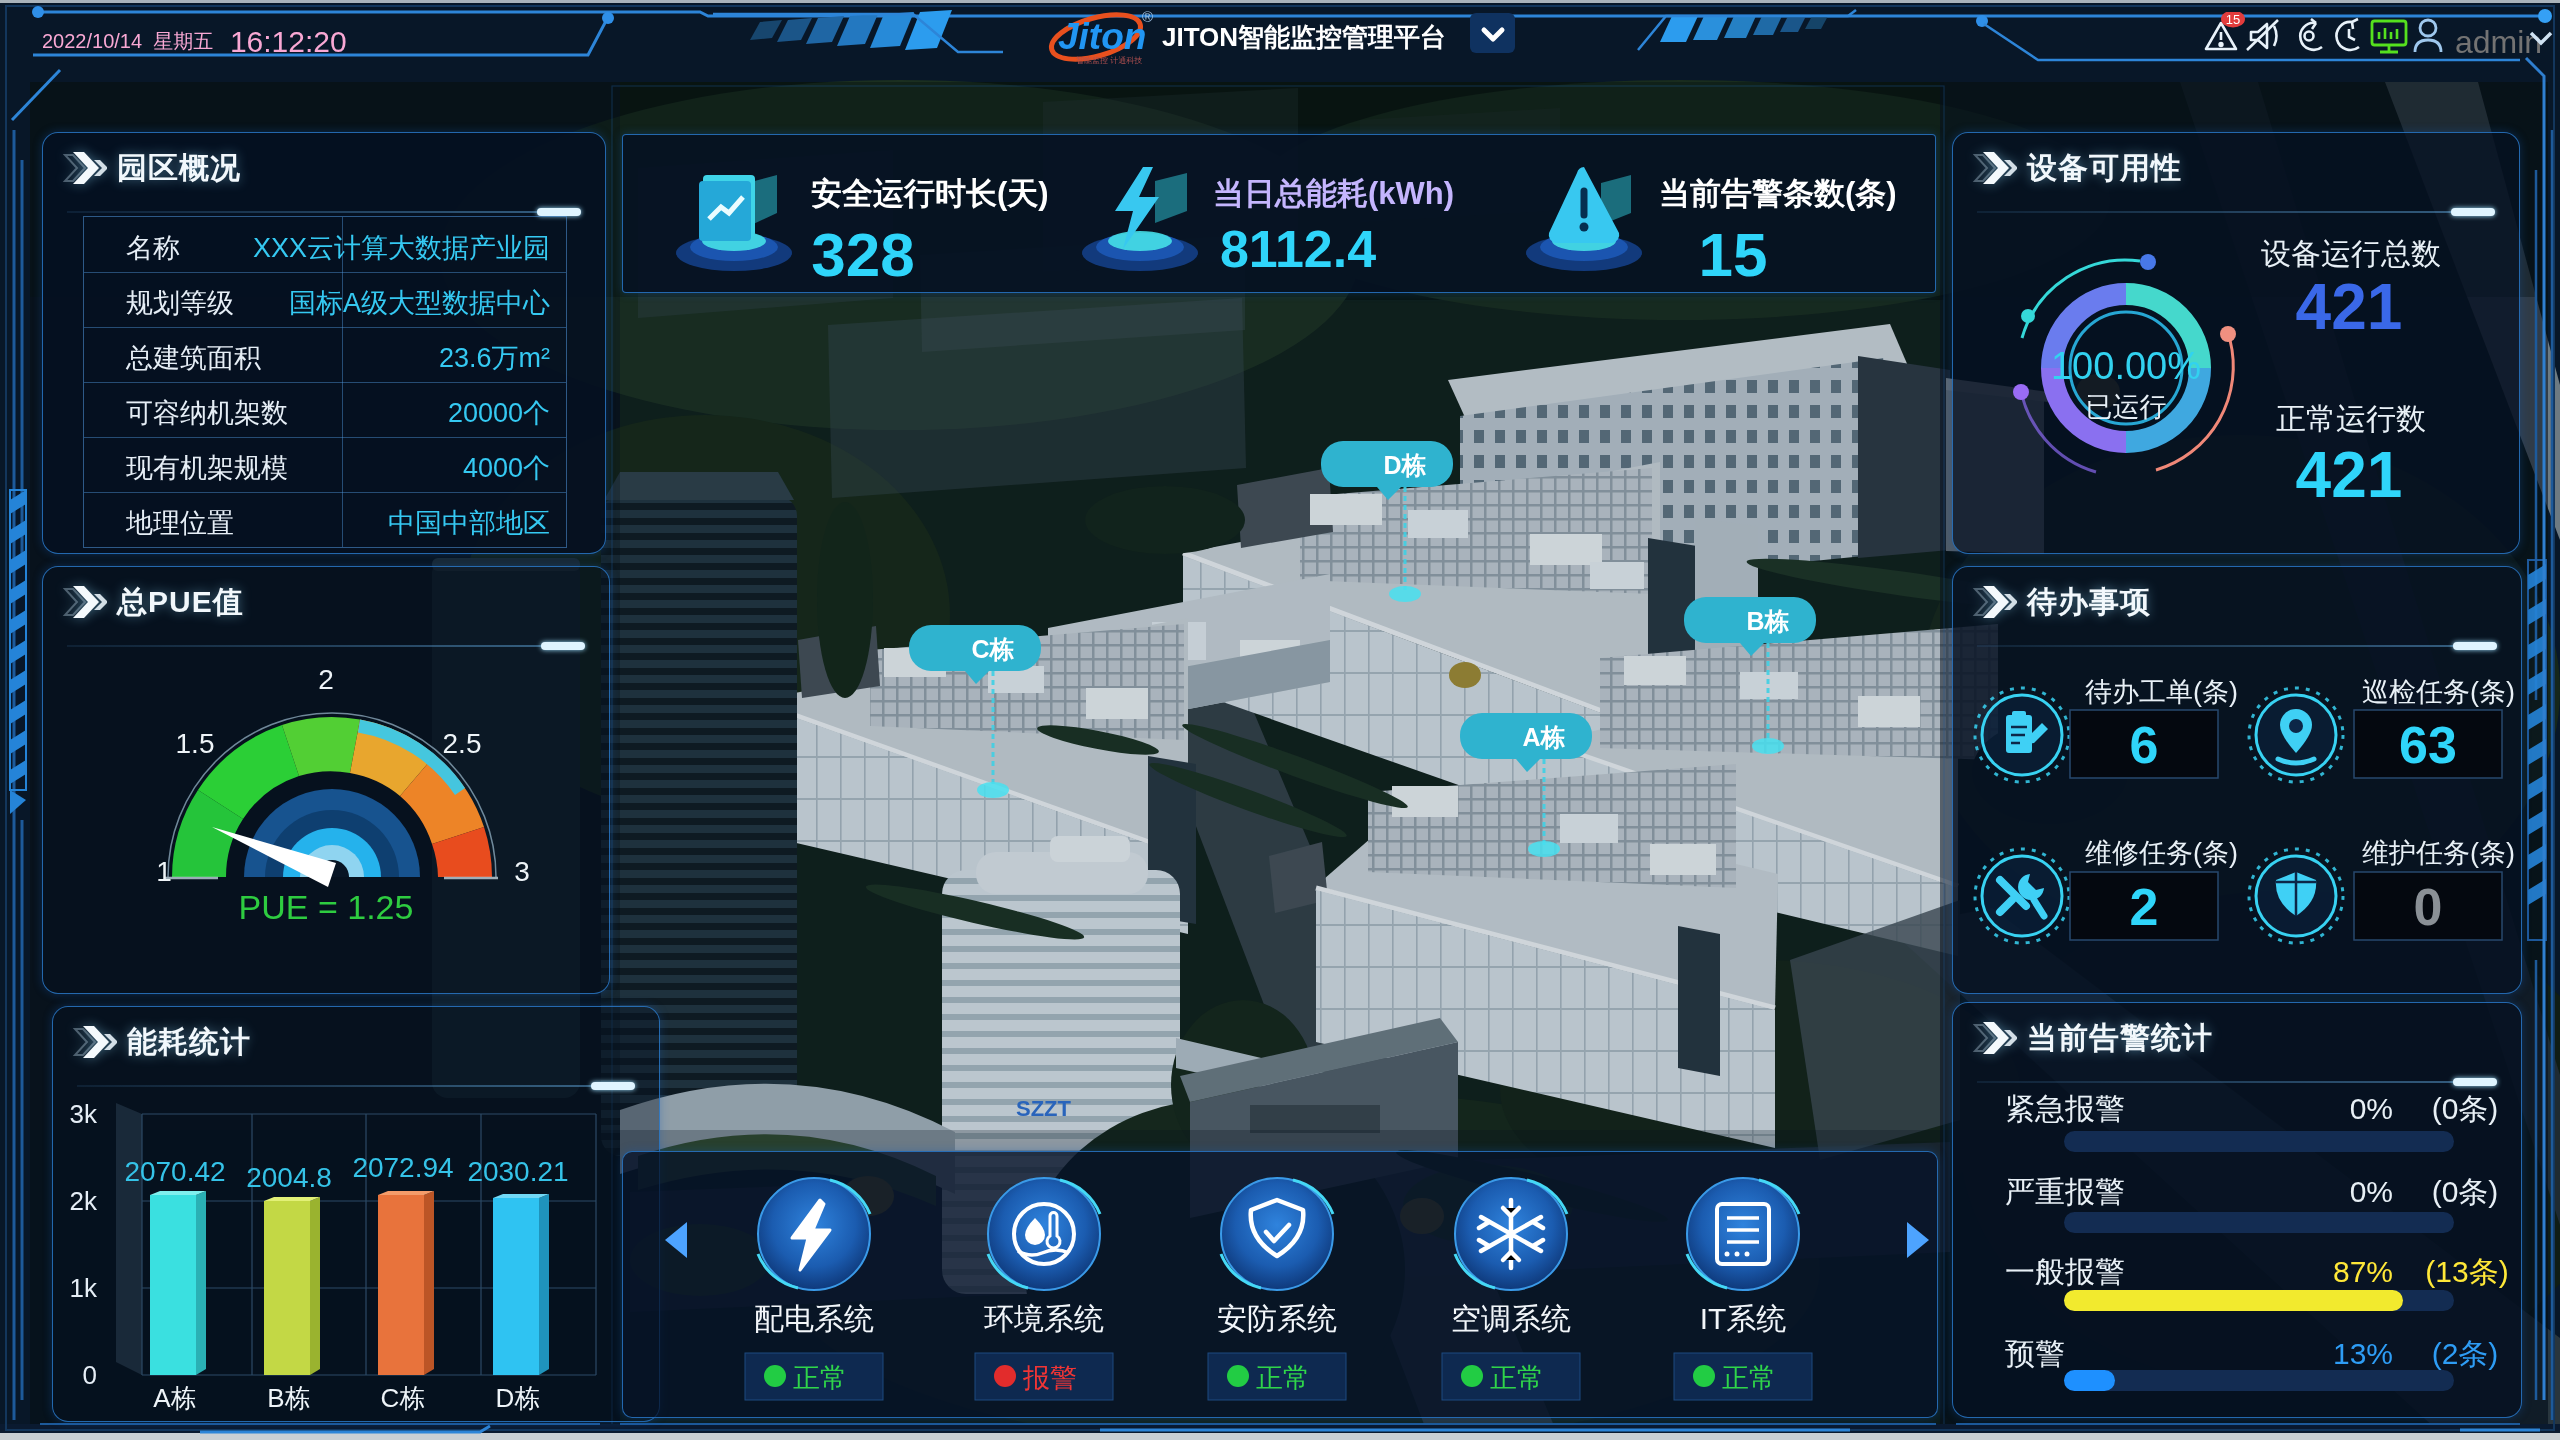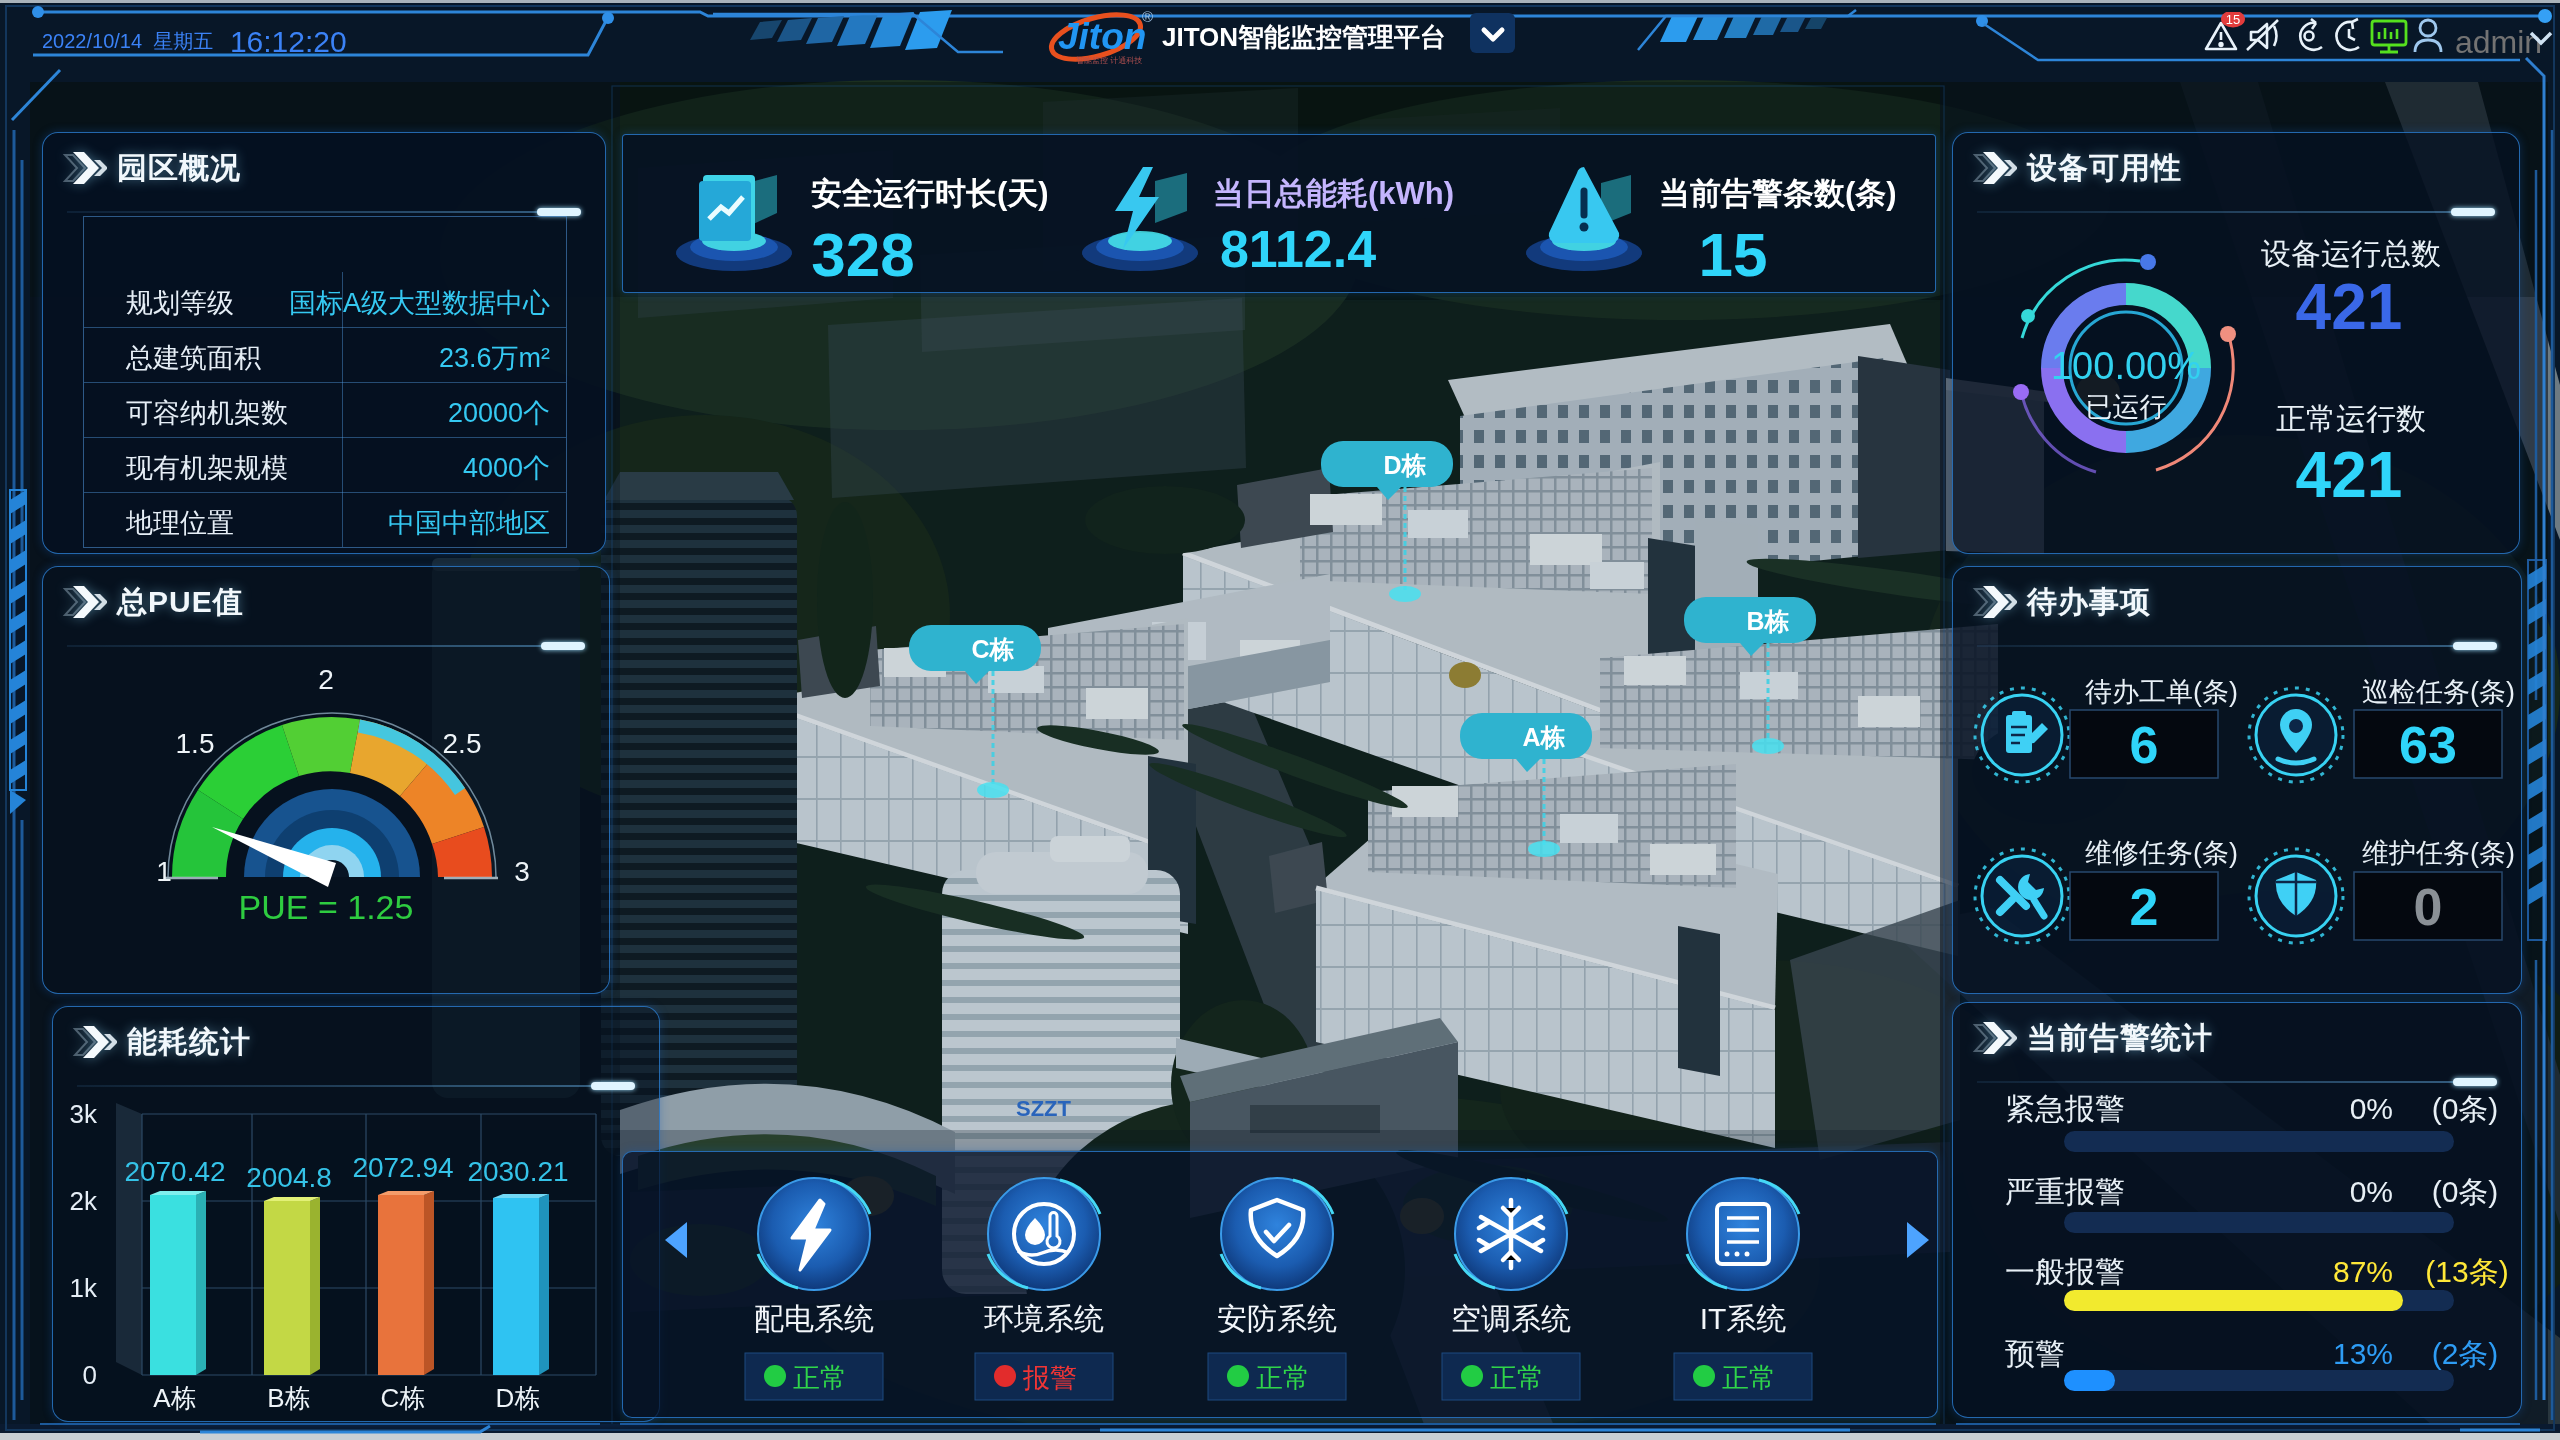--- a/index.html
+++ b/index.html
@@ -284,21 +284,21 @@
 <g>
 <path d="M2526,58 L2544,76 V1400" stroke="#2f7fd0" stroke-width="3" fill="none"></path>
 </g>
 
 <path d="M620,1424 H1936 M40,1424 H600 M1956,1424 H2520" stroke="#1d5a9a" stroke-width="2" fill="none"></path>
 <path d="M200,1432 H480 l10,-6 M1100,1430 H1850 M2460,1430 H2540" stroke="#2d85d8" stroke-width="3" fill="none"></path>
 </svg>
 
 <div class="abs" style="left:0;top:0;width:2560px;height:80px;">
 
-  <div class="abs" style="left:42px;top:25px;font-size:20px;color:#3b82f6;">2022/10/14&nbsp; 星期五&nbsp;&nbsp; <span style="font-size:30px;vertical-align:-4px;">16:12:20</span></div>
+  <div class="abs" style="left:42px;top:25px;font-size:20px;color:#f9a8d4;">2022/10/14&nbsp; 星期五&nbsp;&nbsp; <span style="font-size:30px;vertical-align:-4px;">16:12:20</span></div>
 
   <div class="abs" style="left:1046px;top:6px;width:110px;height:60px;">
     <svg width="110" height="60" viewBox="0 0 110 60">
       <ellipse cx="50" cy="31" rx="46" ry="19" fill="none" stroke="#e8501e" stroke-width="5" transform="rotate(-16 50 31)"></ellipse>
       <text x="12" y="43" font-size="37" font-weight="bold" font-style="italic" fill="#2196f3" font-family="Liberation Sans">Jiton</text>
       <text x="96" y="16" font-size="15" fill="#9fc0e0">®</text>
       <text x="30" y="57" font-size="8" fill="#b05050">智能监控 计通科技</text>
     </svg>
   </div>
 
@@ -368,20 +368,26 @@
       <path d="M33,11 l6,0 8,8 -8,8 -6,0 8,-8 z" fill="#e8f2f8" opacity=".9"></path>
     </svg>
     <span class="ptitle">园区概况</span>
   </div>
   <div class="hline" style="top:78px;">
         <div class="hdash"></div>
       </div>
 
   <div class="abs" style="left:40px;top:83px;width:482px;height:330px;border:1px solid rgba(80,150,220,.55);font-size:27px;">
 
+    <div class="abs" style="left:0;top:0;width:482px;height:55px;border-bottom:1px solid rgba(80,150,220,.45);">
+      <div class="abs" style="left:0;width:258px;height:55px;border-right:1px solid rgba(80,150,220,.45);">
+            <span class="lbl" style="position:absolute;left:42px;top:13px;">名称</span>
+          </div>
+      <div class="cyan" style="position:absolute;right:16px;top:13px;">XXX云计算大数据产业园</div>
+    </div>
 
     <div class="abs" style="left:0;top:55px;width:482px;height:55px;border-bottom:1px solid rgba(80,150,220,.45);">
       <div class="abs" style="left:0;width:258px;height:55px;border-right:1px solid rgba(80,150,220,.45);">
             <span class="lbl" style="position:absolute;left:42px;top:13px;">规划等级</span>
           </div>
       <div class="cyan" style="position:absolute;right:16px;top:13px;">国标A级大型数据中心</div>
     </div>
 
     <div class="abs" style="left:0;top:110px;width:482px;height:55px;border-bottom:1px solid rgba(80,150,220,.45);">
       <div class="abs" style="left:0;width:258px;height:55px;border-right:1px solid rgba(80,150,220,.45);">

